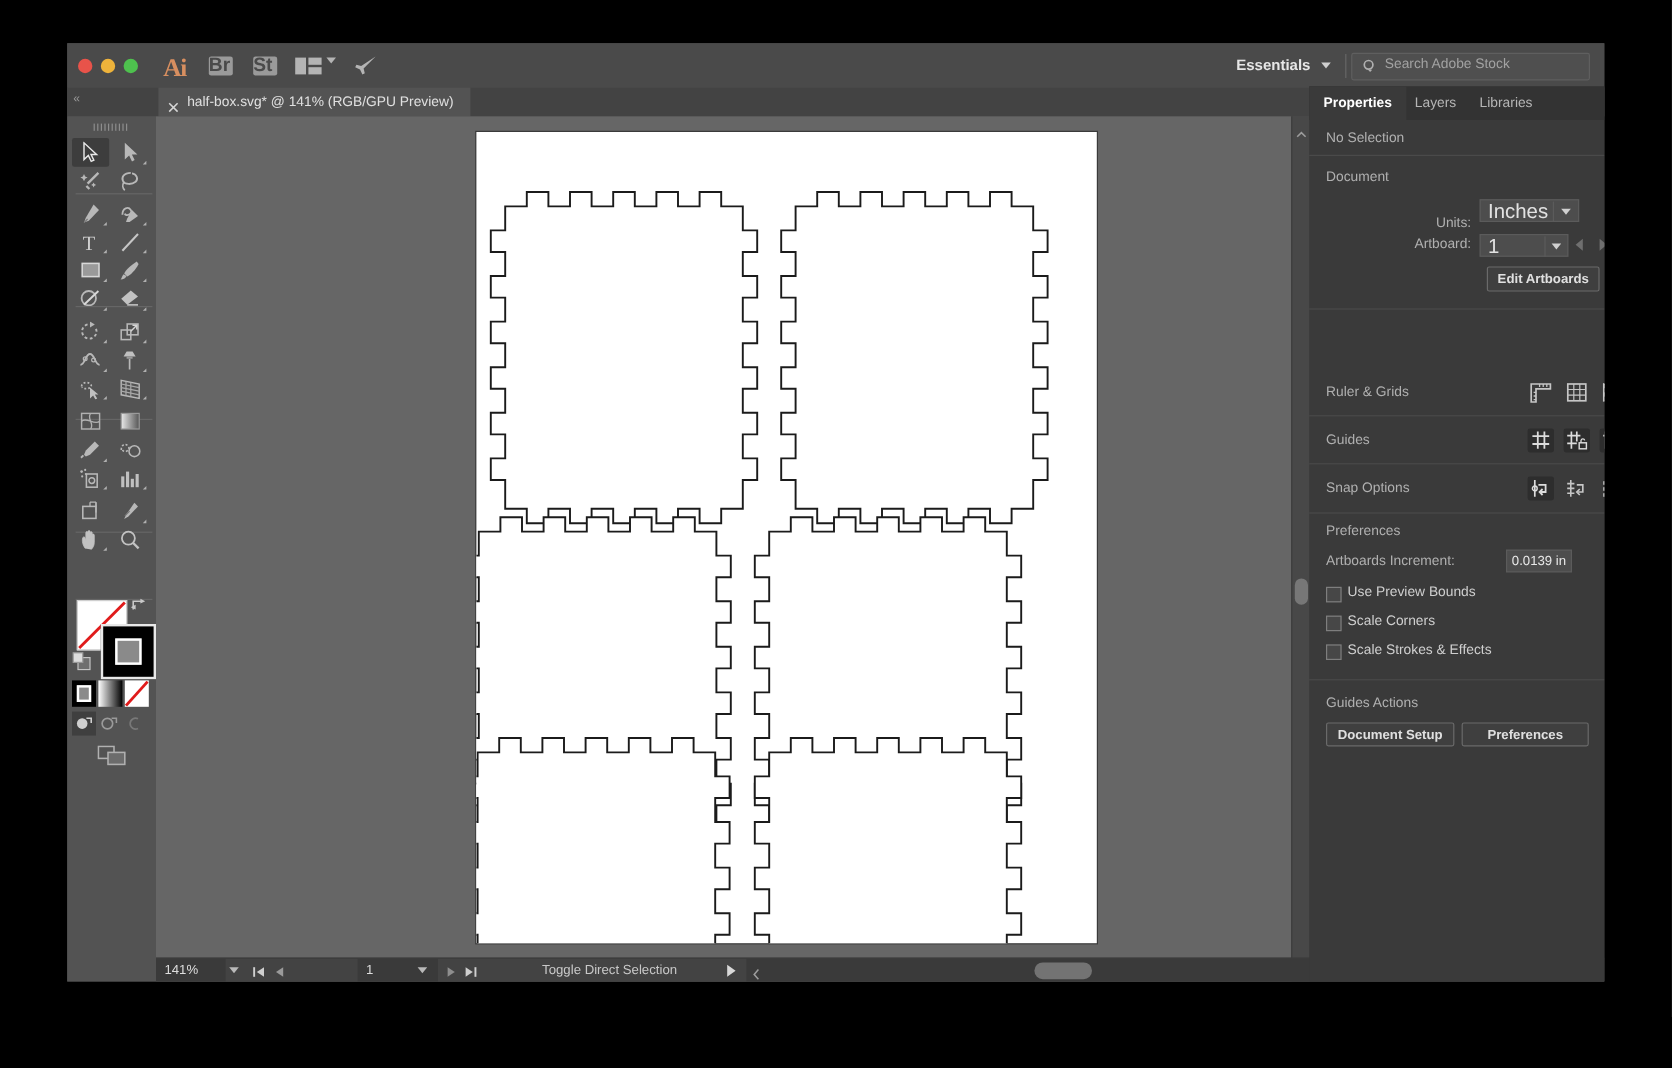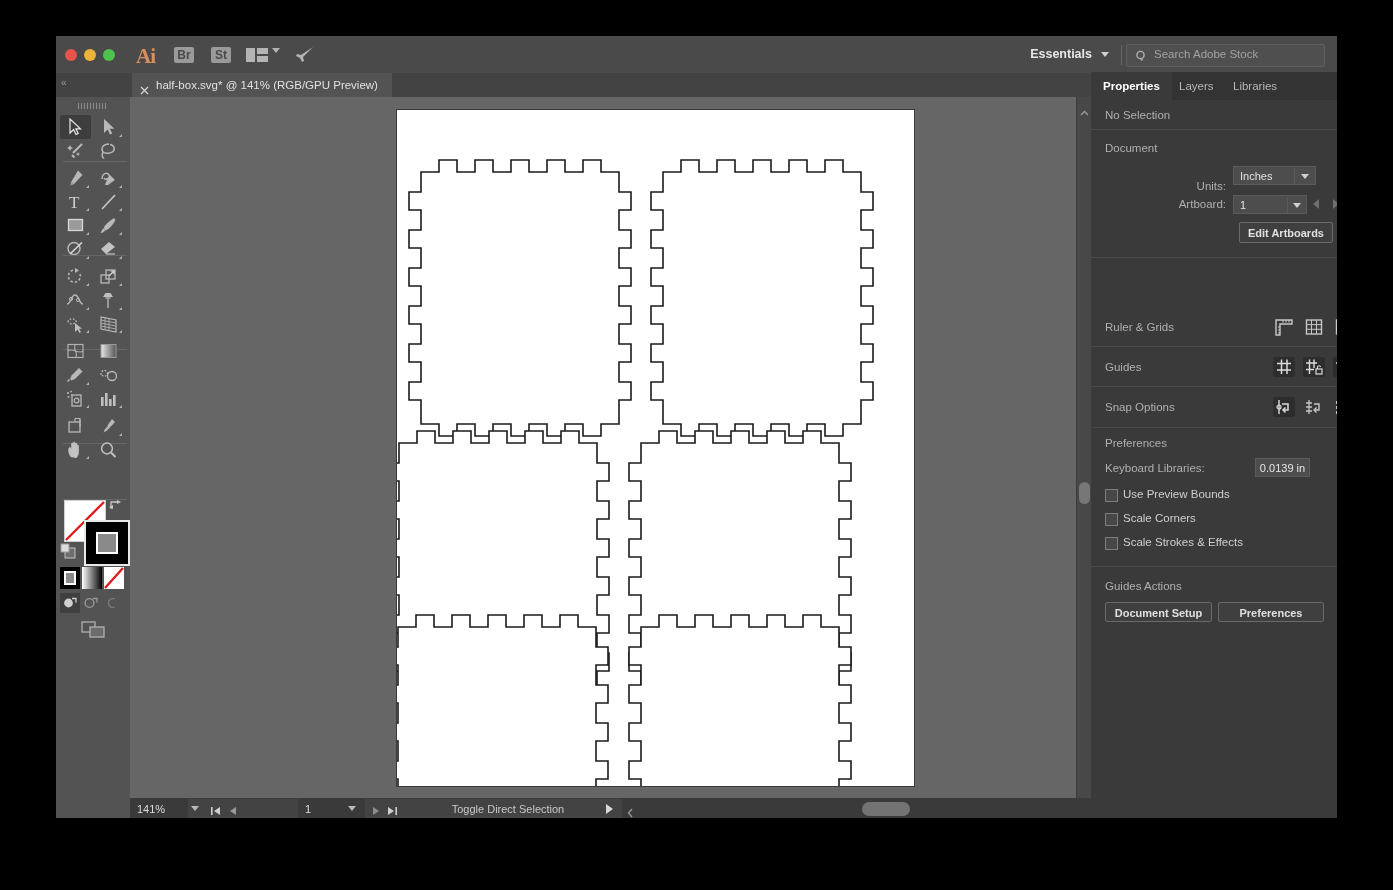--- a/index.html
+++ b/index.html
@@ -9,21 +9,21 @@
 
   
   .titlebar{position:absolute;left:0;top:0;width:1281px;height:37px;background:#4a4a4a;}
   .traffic{position:absolute;top:13px;width:12px;height:12px;border-radius:50%;}
   .tl-close{left:9px;background:#e8534a;}
   .tl-min{left:28px;background:#eeb33b;}
   .tl-max{left:47px;background:#4ec14e;}
   .ai-logo{position:absolute;left:80px;top:8px;font-size:21px;color:#d88f60;font-weight:bold;
            font-family:"Liberation Serif",serif;letter-spacing:-1px;}
   .appbtn{position:absolute;top:11px;width:20px;height:16px;background:#9a9a9a;color:#4a4a4a;
-          font-size:12px;font-weight:bold;text-align:center;line-height:16px;border-radius:2px;}
+          font-size:16px;font-weight:bold;line-height:16px;border-radius:2px;}
   .ab-br{left:118px;}
   .ab-st{left:155px;}
   .arrange{position:absolute;left:190px;top:12px;width:22px;height:14px;}
   .arrange i{position:absolute;background:#b4b4b4;display:block;}
   .arr-l{left:0;top:0;width:9px;height:14px;}
   .arr-t{left:11px;top:0;width:11px;height:6px;}
   .arr-b{left:11px;top:8px;width:11px;height:6px;}
   .chev-sm{position:absolute;left:216px;top:12px;width:0;height:0;border-left:4px solid transparent;
            border-right:4px solid transparent;border-top:5px solid #b4b4b4;}
   .rocket{position:absolute;left:239px;top:10px;width:20px;height:18px;}
@@ -113,21 +113,21 @@
 
   
   .rpanel{position:absolute;left:1035px;top:36px;width:246px;height:746px;background:#3a3a3a;}
   .ptabs{position:absolute;left:0;top:0;width:246px;height:28px;background:#333;}
   .ptab{position:absolute;top:0;height:28px;line-height:28px;font-size:11.5px;color:#b6b6b6;padding:0 12px;}
   .ptab.active{background:#3a3a3a;color:#fff;font-weight:bold;}
   .psec-div{position:absolute;left:0;width:246px;height:1px;background:#4a4a4a;}
   .plabel{font-size:11.5px;color:#b0b0b0;}
   .prow{position:absolute;}
   .select{position:absolute;background:#4d4d4d;border:1px solid #5b5b5b;height:19px;
-          font-size:11px;color:#e2e2e2;line-height:19px;padding-left:6px;box-sizing:border-box;}
+          font-size:17px;color:#e2e2e2;line-height:19px;padding-left:6px;box-sizing:border-box;}
   .select .sc{position:absolute;right:6px;top:7px;width:0;height:0;border-left:4px solid transparent;
               border-right:4px solid transparent;border-top:5px solid #d0d0d0;}
   .sepdiv{position:absolute;right:20px;top:1px;width:1px;height:17px;background:#5b5b5b;}
   .btn{position:absolute;background:#3f3f3f;border:1px solid #6a6a6a;border-radius:2px;
        font-size:11px;color:#e0e0e0;text-align:center;box-sizing:border-box;font-weight:bold;}
   .field{position:absolute;background:#4d4d4d;border:1px solid #5b5b5b;height:19px;font-size:11px;
          color:#e8e8e8;line-height:19px;text-align:center;box-sizing:border-box;}
   .cbrow{position:absolute;font-size:11.5px;color:#cfcfcf;}
   .cb{position:absolute;left:0;top:1px;width:11px;height:11px;background:#474747;border:1px solid #7e7e7e;}
   .cbtxt{position:absolute;left:18px;top:0;white-space:nowrap;}
@@ -715,21 +715,21 @@
           <rect x="3" y="4" width="3" height="3" fill="#c6c6c6"></rect>
           <rect x="3" y="9" width="3" height="3" fill="#c6c6c6"></rect>
           <rect x="3" y="14" width="3" height="3" fill="#c6c6c6"></rect>
           <path d="M9 7 L15 7 L15 13 L11 13" fill="none" stroke="#c6c6c6" stroke-width="1.4"></path>
           <path d="M12.5 10.5 L10 13 L12.5 15.5" fill="none" stroke="#c6c6c6" stroke-width="1.4"></path>
         </svg>
     </div>
     <div class="psec-div" style="top:355px"></div>
 
     <div class="prow plabel" style="left:14px;top:365px">Preferences</div>
-    <div class="prow plabel" style="left:14px;top:390px">Keyboard Libraries:</div>
+    <div class="prow plabel" style="left:14px;top:390px">Artboards Increment:</div>
     <div class="field" style="left:164px;top:386px;width:55px">0.0139 in</div>
 
     <div class="cbrow" style="left:14px;top:416px">
       <span class="cb"></span>
       <span class="cbtxt">Use Preview Bounds</span>
     </div>
     <div class="cbrow" style="left:14px;top:440px">
       <span class="cb"></span>
       <span class="cbtxt">Scale Corners</span>
     </div>

